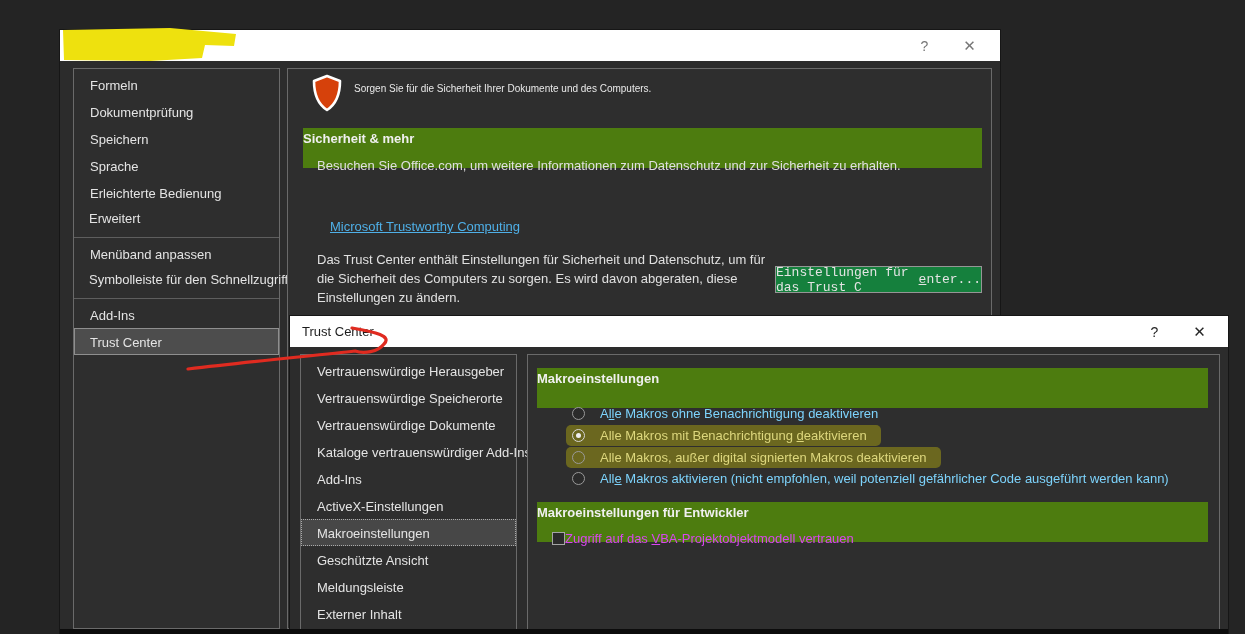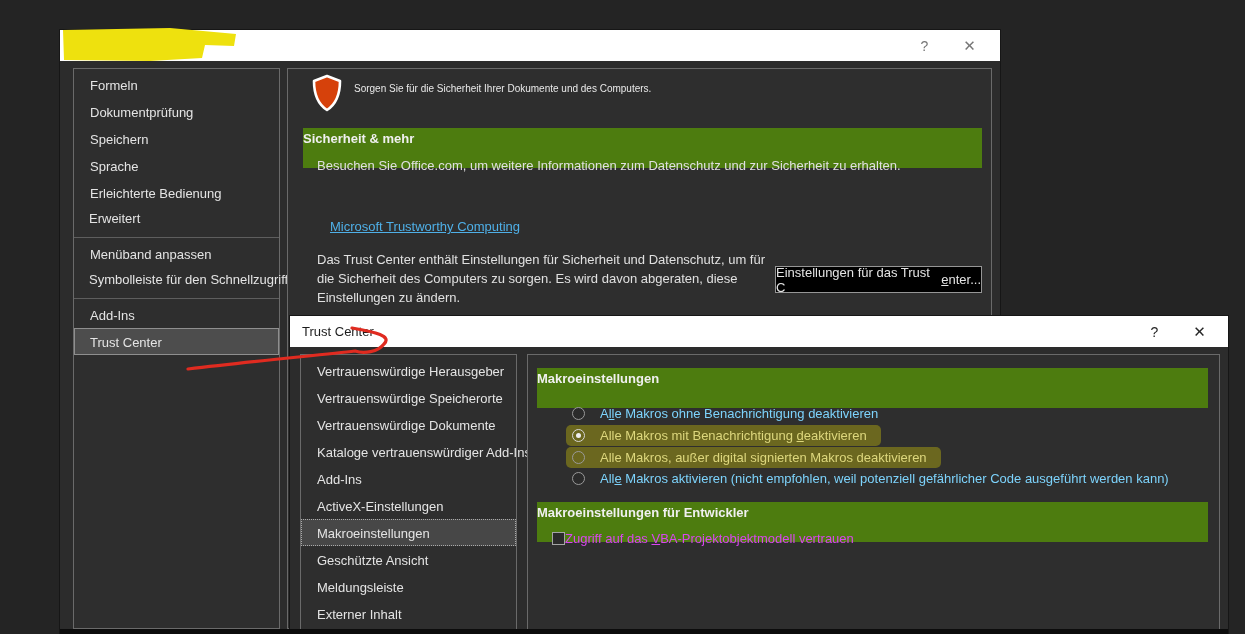--- a/index.html
+++ b/index.html
@@ -32,22 +32,22 @@
   .nav-item.selected{background:#4d4d4d;border:1px solid #8f8f8f;}
   #tc-nav .nav-item.selected{background:#474747;border:1px dotted #aaaaaa;}
   .nav-item.divider-after{border-bottom:1px solid #5e5e5e;height:32px;line-height:26px;
             border-left:none;border-right:none;border-top:none;margin-bottom:2px;}
 
   
   .sec-bar{position:absolute;height:40px;line-height:22px;background:#4d7c0f;color:#f0f0f0;
            font-weight:bold;padding-left:0;box-sizing:border-box;}
   .body-text{position:absolute;color:#e0e0e0;}
   .link{color:#4fb0e8;text-decoration:underline;cursor:pointer;}
-  .btn{position:absolute;background:#000000;border:1px solid #969696;color:#e4e4e4;
-       display:flex;align-items:center;justify-content:flex-end;box-sizing:border-box;cursor:default;}
+  .btn{position:absolute;background:#15803d;border:1px solid #969696;color:#e4e4e4;
+       display:flex;align-items:center;justify-content:flex-end;box-sizing:border-box;cursor:default;font-family:Liberation Mono, monospace;}
 
   
   .shield{position:absolute;left:23px;top:5px;width:32px;height:38px;}
 
   
   .radio-row{position:absolute;display:inline-flex;align-items:center;height:21px;
              padding:0 14px 0 6px;border-radius:5px;cursor:default;white-space:nowrap;}
   .radio-row .rlabel{margin-left:15px;color:#7dd3fc;}
   .radio-row.hl{background:#6b671f;align-items:center;}
   .radio-row.hl .rlabel{color:#ddd77d;}

